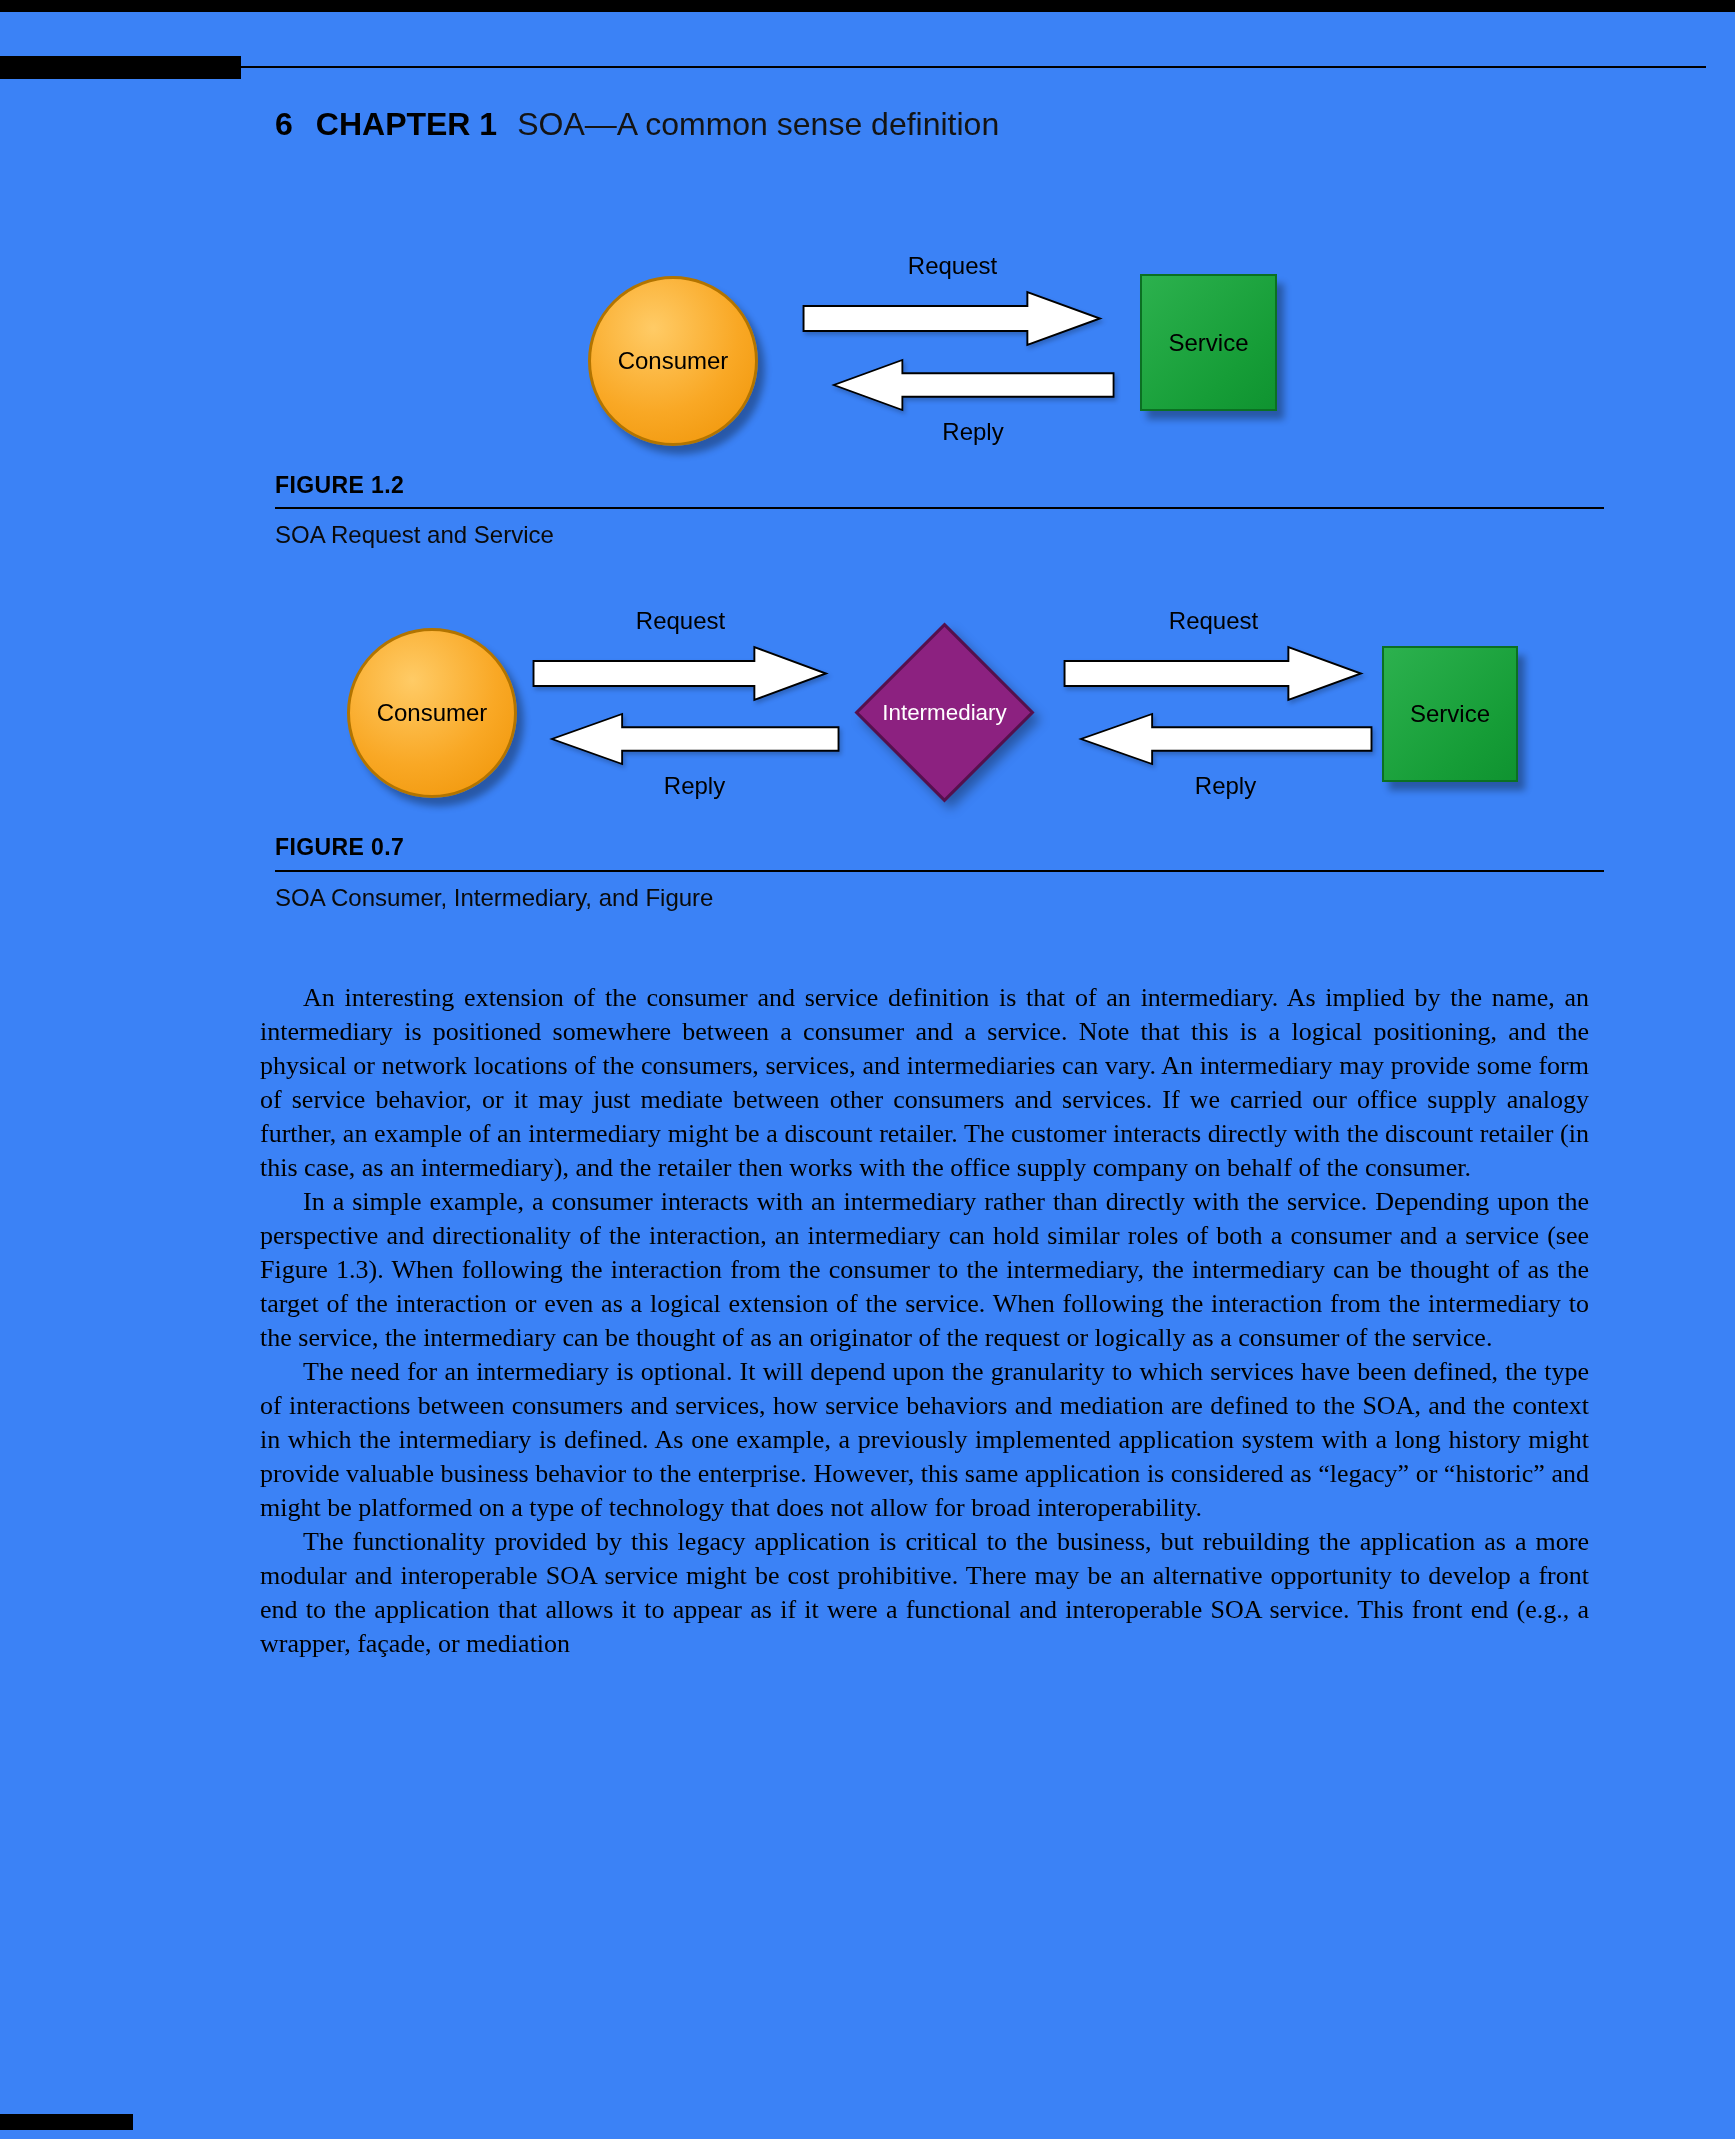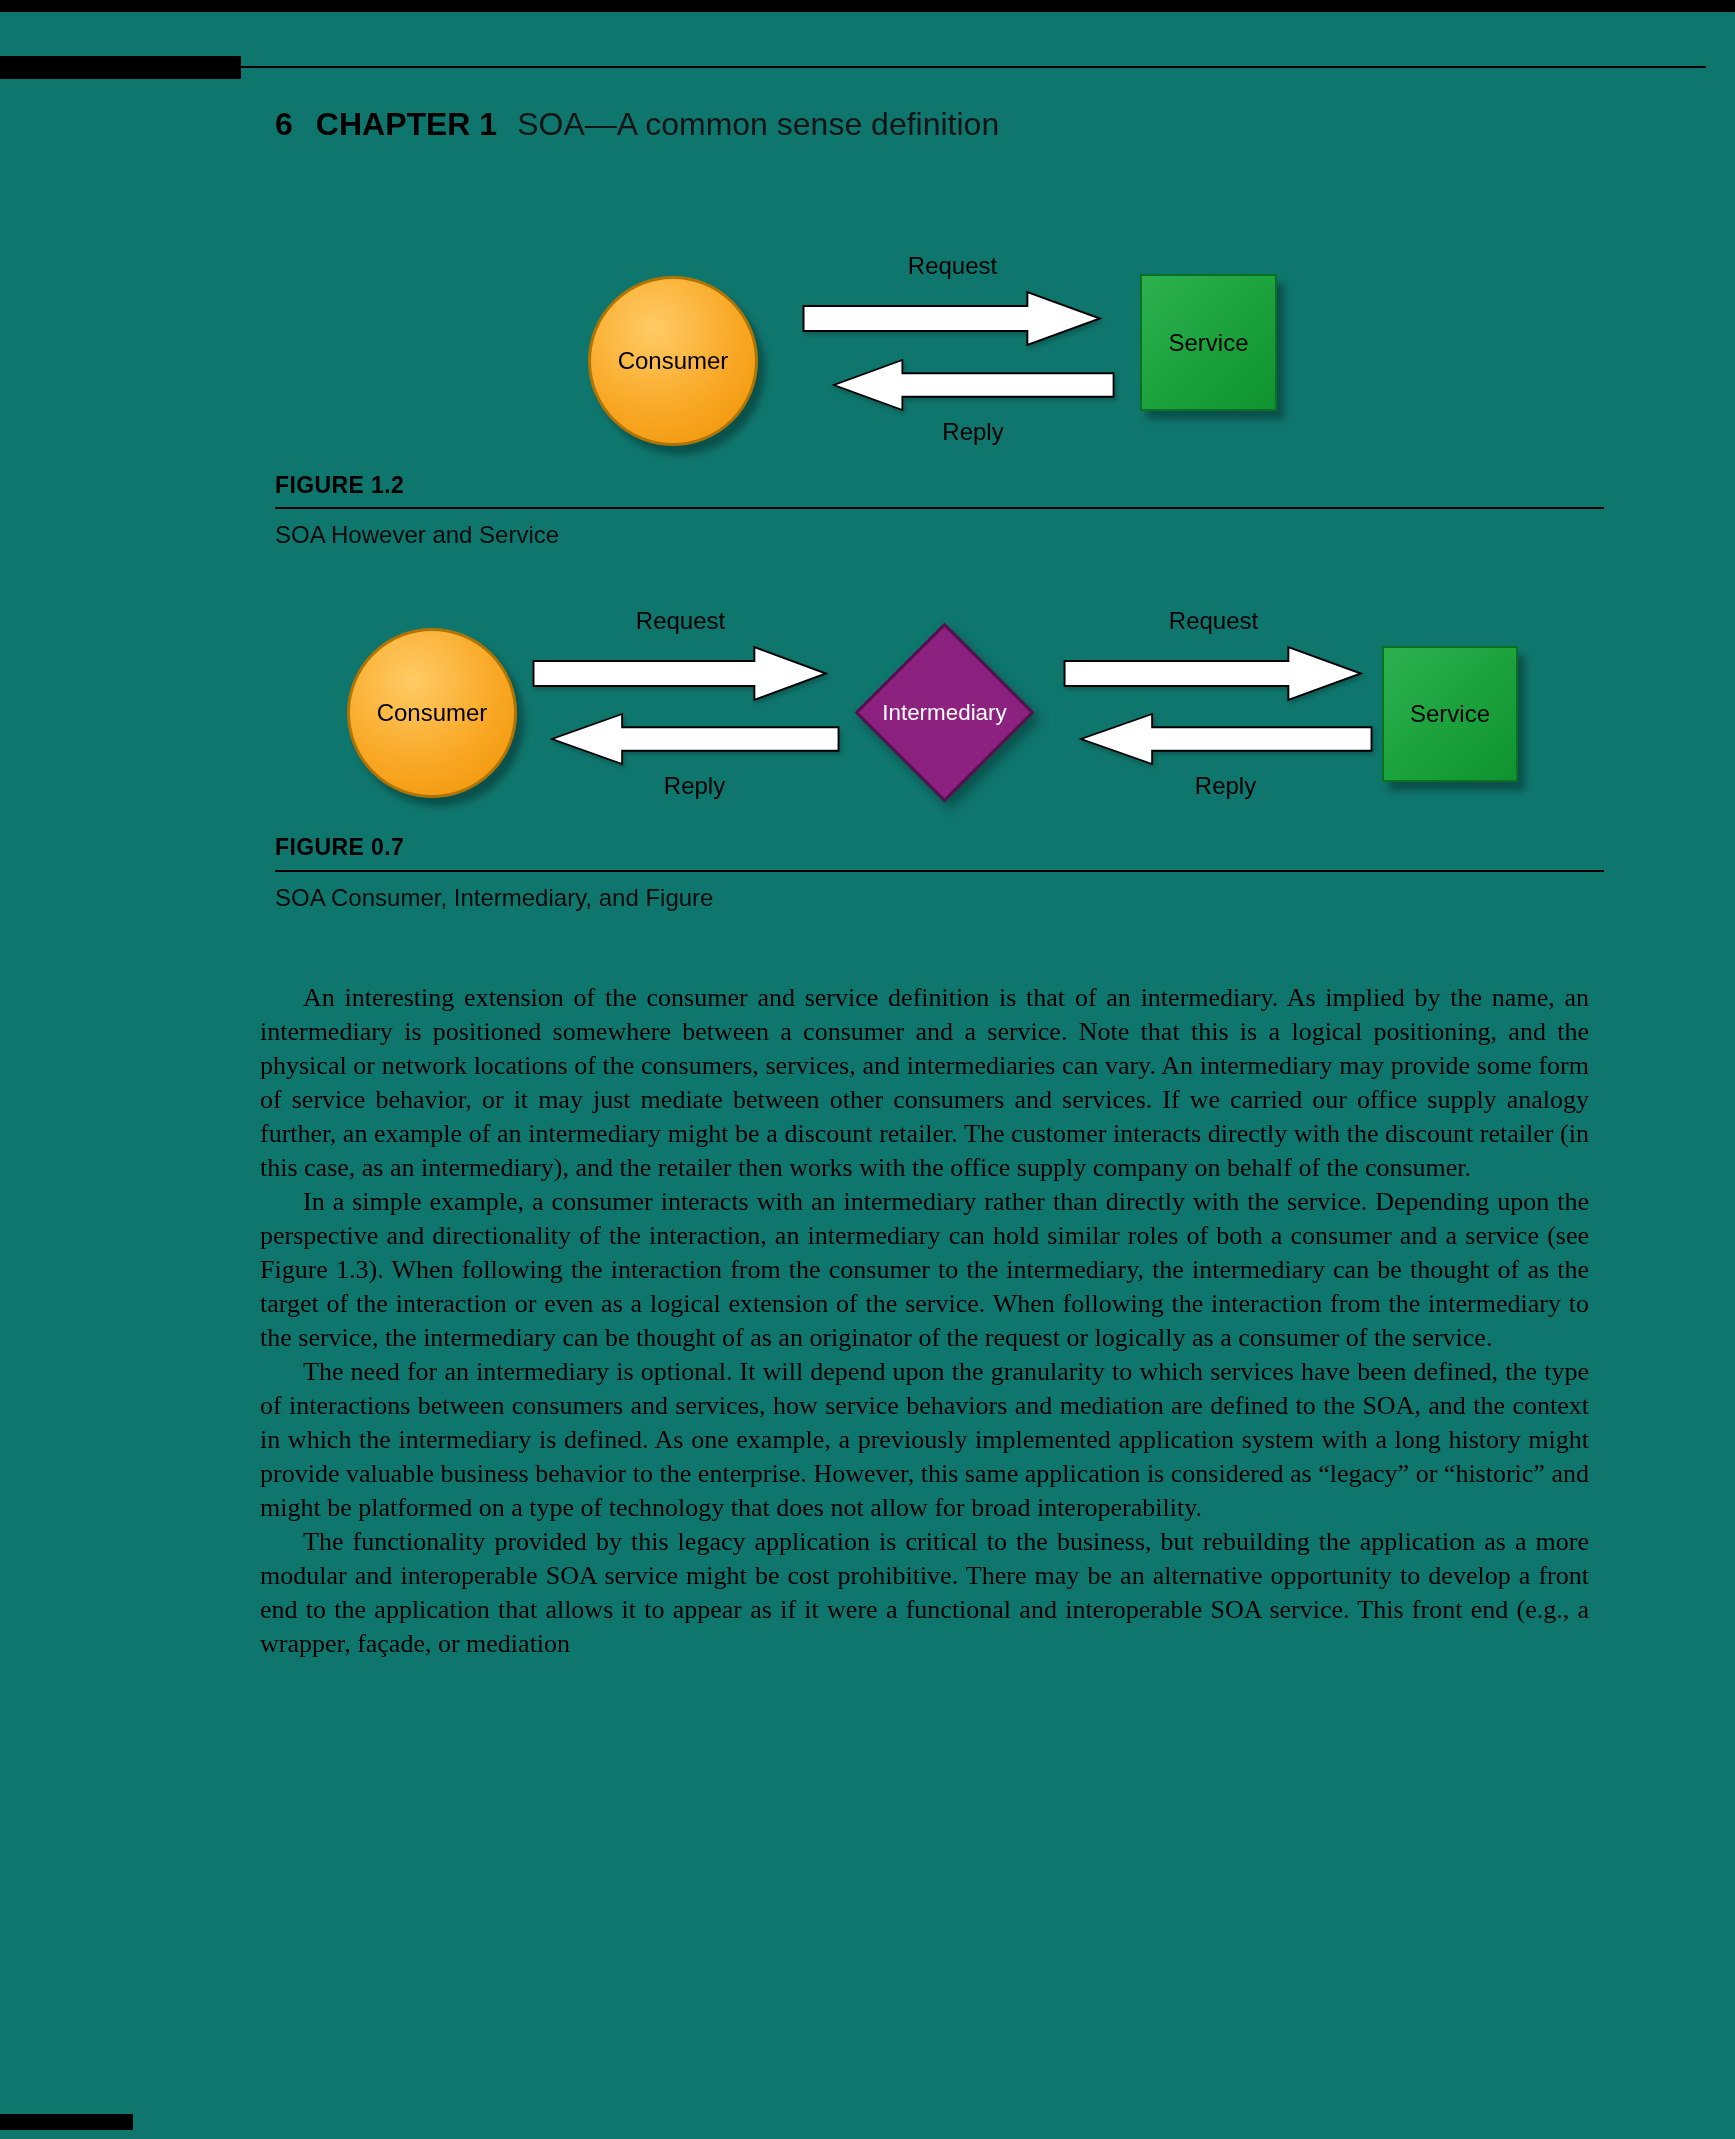--- a/index.html
+++ b/index.html
@@ -1,21 +1,21 @@
 <!DOCTYPE html>
 <html style="font-size:12.3px"><head>
 <meta charset="utf-8">
 <style>
   * { box-sizing: border-box; }
   html, body { margin: 0; padding: 0; background: #ffffff; }
   .page {
     position: relative;
     width: 1735px;
     height: 2140px;
-    background: #0f766e;
+    background: #3b82f6;
     font-family: "Liberation Sans", sans-serif;
     overflow: hidden;
   }
 
   
   .top-bar {
     position: absolute; top: 0; left: 0;
     width: 1735px; height: 12.3px; background: #000;
   }
   .header-rule {
@@ -130,21 +130,21 @@
       <svg viewBox="0 0 390 76" preserveAspectRatio="none">
         <polygon points="388,22 98,22 98,4 4,38 98,72 98,54 388,54" fill="#ffffff" stroke="#000000" stroke-width="2.5"></polygon>
       </svg>
     </div>
 
     <div class="arrow-label" style="left:831px; top:171px; width:284px;">Reply</div>
   </div>
 
   <div class="figure-label" style="top:472px;">FIGURE 1.2</div>
   <div class="caption-rule" style="top:507px;"></div>
-  <div class="figure-caption" style="top:521px;">SOA However and Service</div>
+  <div class="figure-caption" style="top:521px;">SOA Request and Service</div>
 
   <div class="fig-group" style="top:601px; height:254px;">
 
     <div class="node-circle" style="left:347px; top:27px; width:170px; height:170px;">
       <span>Consumer</span>
     </div>
 
     <div class="arrow-label" style="left:532px; top:6.2px; width:297px;">Request</div>
 
     <div class="arrow" style="left:532px; top:43px; width:297px; height:59px;">

